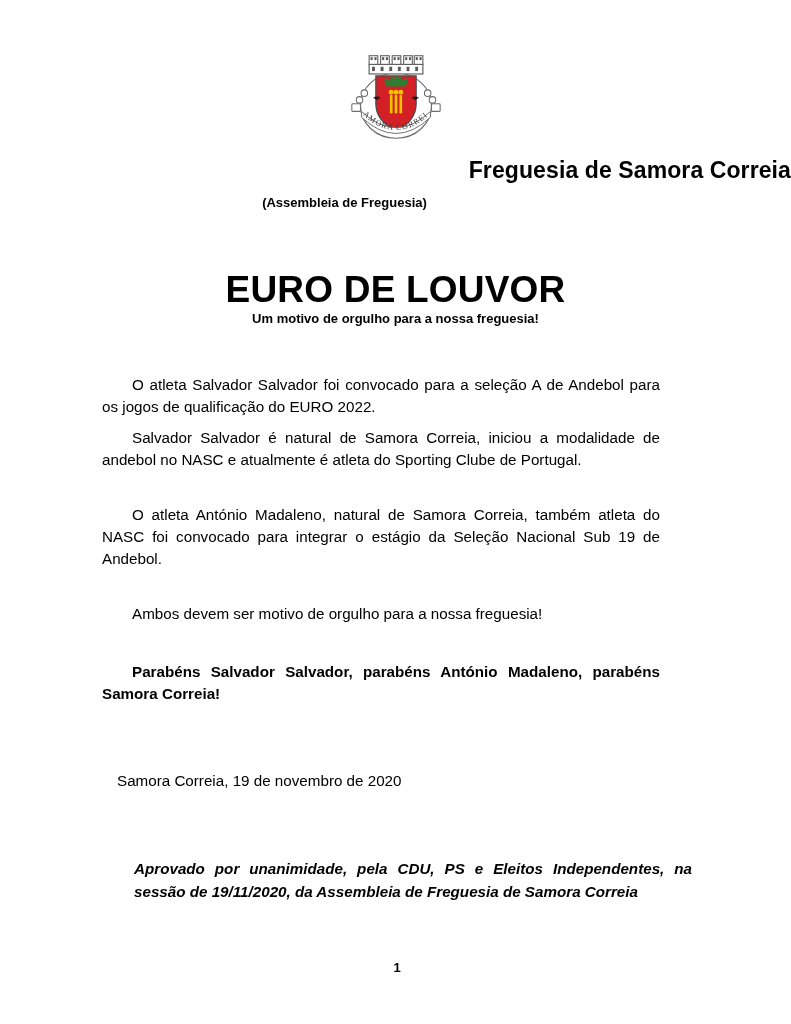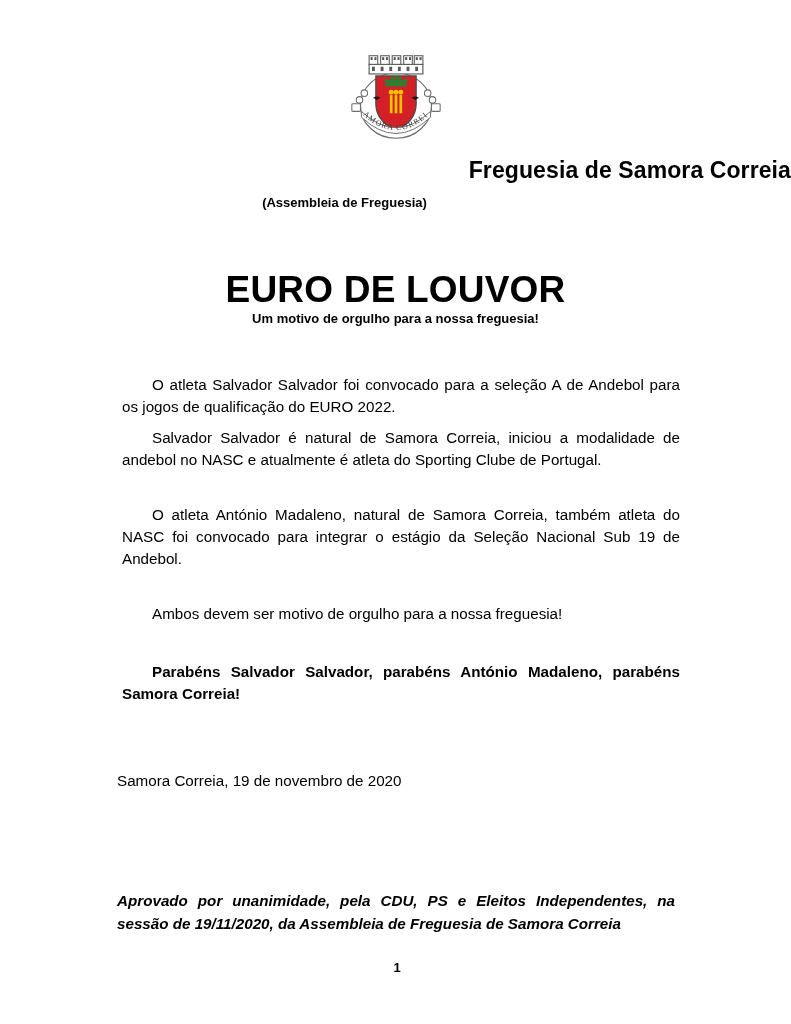--- a/index.html
+++ b/index.html
@@ -81,21 +81,21 @@
     width: 791px;
     text-align: center;
     font-size: 13px;
     font-weight: bold;
     line-height: 1.2;
   }
 
   
   .body-block {
     position: absolute;
-    left: 122px;
+    left: 102px;
     top: 374px;
     width: 558px;
   }
   p.para {
     margin: 0;
     font-size: 15.2px;
     line-height: 1.45;
     text-align: justify;
     text-indent: 30px;
     text-justify: inter-word;
@@ -112,29 +112,28 @@
     left: 117px;
     top: 770px;
     width: 558px;
     font-size: 15.2px;
     line-height: 1.45;
     text-align: left;
   }
 
   .approval {
     position: absolute;
-    left: 117px;
+    left: 134px;
     top: 858px;
     width: 558px;
     font-size: 15.2px;
     line-height: 1.5;
     font-weight: bold;
     font-style: italic;
     text-align: justify;
-    margin-top: 32px;
   }
 
   .page-number {
     position: absolute;
     top: 960px;
     left: 0;
     width: 791px;
     text-align: center;
     font-size: 13px;
     font-weight: bold;

